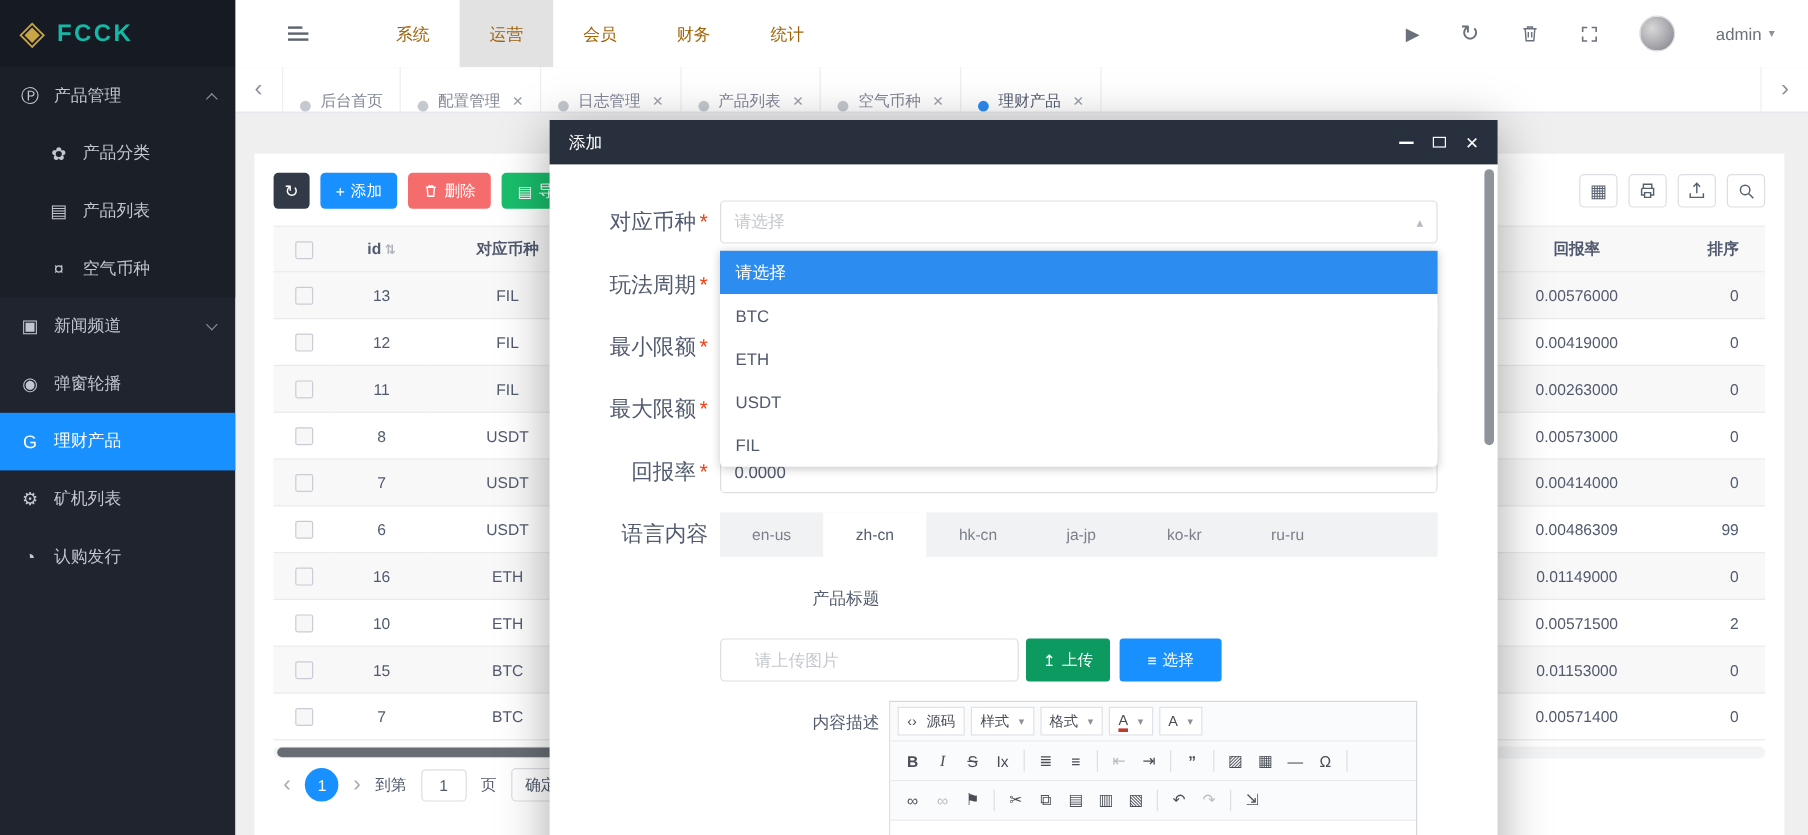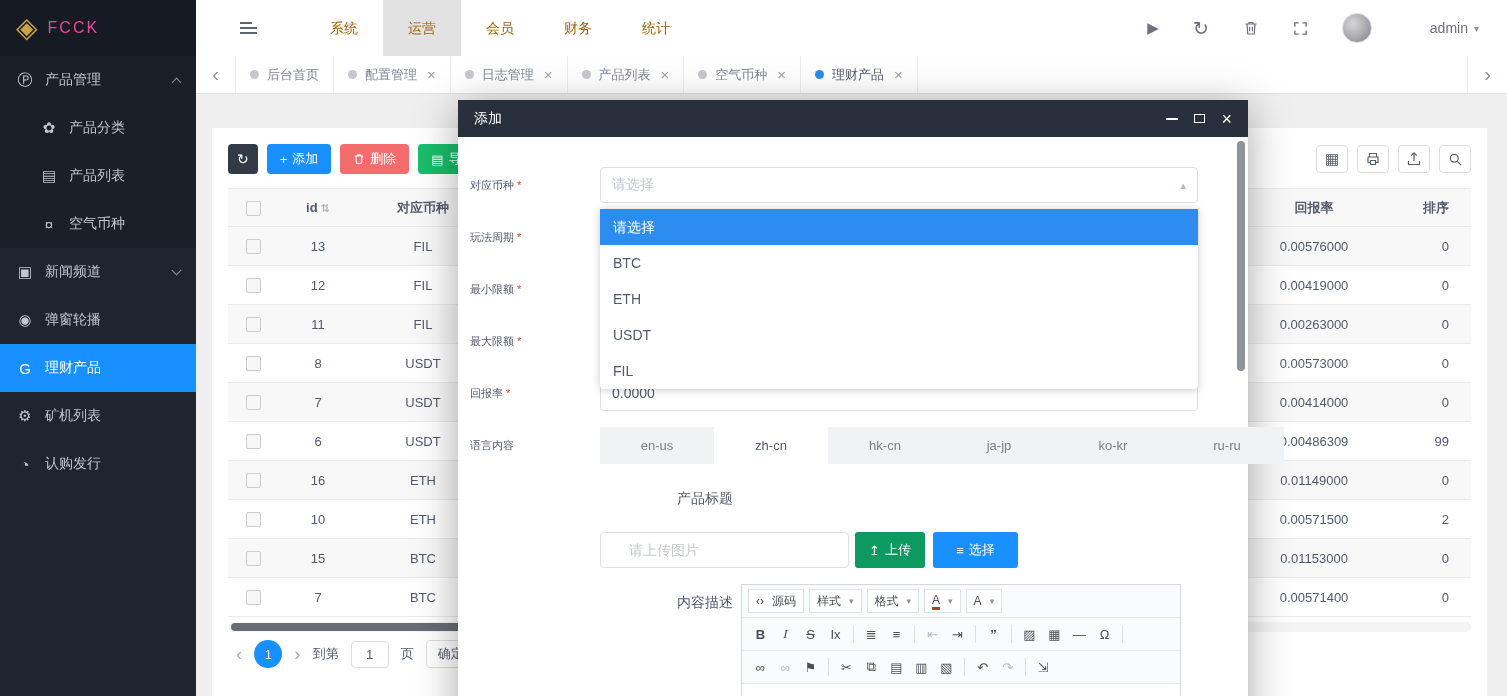--- a/index.html
+++ b/index.html
@@ -4,21 +4,21 @@
 <style>
   * { box-sizing: border-box; margin: 0; padding: 0; }
   html,body { width:1507px; height:696px; }
   body { font-family:"Liberation Sans","DejaVu Sans",sans-serif; font-size:14px; color:#515a6e; }
   #app { position:relative; width:1507px; height:696px; background:#efefef; overflow:hidden; }
 
   
   #sidebar { position:absolute; left:0; top:0; width:196px; height:696px; background:#20242e; z-index:3; }
   .logo { height:56px; background:#161a23; display:flex; align-items:center; padding-left:16px; gap:10px; }
   .logo-glyph { color:#c9a548; font-size:28px; line-height:1; }
-  .logo-text { color:#ec4899; font-size:16px; font-weight:normal; letter-spacing:2px; }
+  .logo-text { color:#14b8a6; font-size:20px; font-weight:bold; letter-spacing:2px; }
   .menu-item { height:48px; display:flex; align-items:center; padding:0 16px; color:#c2c6ce; font-size:14px; gap:11px; cursor:pointer; }
   .menu-item .mi-icon { width:18px; text-align:center; font-size:15px; flex:none; }
   .menu-item.child { padding-left:40px; }
   .submenu-block { background:#1b1f28; }
   .menu-item.active { background:#1890ff; color:#fff; }
   .chev { width:7px; height:7px; border-right:1.5px solid #8a8f99; border-bottom:1.5px solid #8a8f99; margin-left:auto; flex:none; }
   .chev.up { transform:rotate(-135deg); margin-top:4px; }
   .chev.down { transform:rotate(45deg); margin-bottom:4px; }
 
   
@@ -29,27 +29,27 @@
   .fold { margin-left:44px; display:flex; flex-direction:column; gap:3px; cursor:pointer; }
   .fold i { display:block; width:17px; height:2px; background:#5c6470; }
   .fold i:first-child { width:12px; }
   .nav-menus { display:flex; margin-left:48px; height:56px; }
   .nav-menu { padding:0 25px; line-height:56px; font-size:14px; color:#a16207; cursor:pointer; }
   .nav-menu.active { background:#e2e2e2; }
   .nav-right { margin-left:auto; display:flex; align-items:center; gap:34px; padding-right:28px; color:#6a707c; }
   .nav-ic { font-size:15px; cursor:pointer; display:flex; align-items:center; }
   .nav-ic svg { stroke:#6a707c; }
   .avatar { width:30px; height:30px; border-radius:50%; background:radial-gradient(circle at 35% 35%, #d8d8d8, #9a9aa2 70%, #70707a); border:1px solid #ddd; }
-  .admin-wrap { display:flex; align-items:center; gap:6px; cursor:pointer;margin-left:24px; }
+  .admin-wrap { display:flex; align-items:center; gap:6px; cursor:pointer; }
 
   
   #tabbar { height:38px; background:#fff; border-bottom:1px solid #dfe3e8; display:flex; align-items:stretch; position:relative; z-index:2; }
   .tab-arrow { width:40px; display:flex; align-items:center; justify-content:center; color:#8b919b; font-size:20px; border-right:1px solid #eceef1; cursor:pointer; }
   .tab-arrow.right { margin-left:auto; border-right:none; border-left:1px solid #eceef1; }
-  .page-tab { display:flex; align-items:center; gap:8px; padding:0 14px; border-right:1px solid #eceef1; color:#808695; font-size:13px; cursor:pointer; white-space:nowrap; }
+  .page-tab { display:flex; align-items:flex-end; gap:8px; padding:0 14px; border-right:1px solid #eceef1; color:#808695; font-size:13px; cursor:pointer; white-space:nowrap; }
   .dot { width:9px; height:9px; border-radius:50%; background:#c5c8ce; flex:none; }
   .page-tab.active { color:#515a6e; }
   .page-tab.active .dot { background:#2d8cf0; }
   .tab-close { color:#9aa0a8; font-size:15px; margin-left:2px; }
 
   
   #content { position:absolute; top:94px; left:0; right:0; bottom:0; padding:34px 20px 0 16px; }
   #panel { background:#fff; height:100%; padding:16px; position:relative; }
 
   .tool-row { display:flex; align-items:center; margin-bottom:14px; }
@@ -83,32 +83,32 @@
 
   
   #modal { position:absolute; left:458px; top:100px; width:790px; height:640px; background:#fff; box-shadow:0 8px 40px rgba(0,0,0,.35); z-index:10; }
   .modal-header { height:37px; background:#28303e; display:flex; align-items:center; padding:0 16px; color:#fff; font-size:14px; }
   .win-controls { margin-left:auto; display:flex; gap:16px; align-items:center; }
   .win-min { width:12px; height:2px; background:#fff; display:inline-block; cursor:pointer; }
   .win-max { width:11px; height:9px; border:1.5px solid #fff; display:inline-block; cursor:pointer; }
   .win-close { color:#fff; font-size:18px; line-height:1; cursor:pointer; }
   .modal-body { position:relative; padding:30px 50px 0 12px; height:603px; }
   .m-row { display:flex; margin-bottom:16px; }
-  .m-label { width:130px; text-align:left; padding-right:10px; line-height:36px; font-size:11px; color:#515a6e; flex:none; white-space:nowrap; }
+  .m-label { width:130px; text-align:right; padding-right:10px; line-height:36px; font-size:18px; color:#515a6e; flex:none; white-space:nowrap; }
   .req { color:#ed4014; margin-left:3px; }
   .m-input { flex:1; height:36px; border:1px solid #dcdee2; border-radius:4px; padding:0 11px; font-size:14px; color:#515a6e; display:flex; align-items:center; background:#fff; }
   .ph { color:#c5c8ce; }
   .sel-caret { margin-left:auto; color:#b6bac1; font-size:11px; }
   .dropdown { position:absolute; left:142px; right:50px; top:72px; background:#fff; box-shadow:0 1px 8px rgba(0,0,0,.22); z-index:6; border-radius:0 0 4px 4px; }
   .dd-option { height:36px; line-height:36px; padding:0 13px; font-size:14px; color:#515a6e; cursor:pointer; }
   .dd-option.selected { background:#2d8cf0; color:#fff; }
 
   .lang-wrap { flex:1; }
   .lang-tabs { display:flex; background:#f1f2f4; }
-  .lang-tab { width:114px; height:37px; line-height:37px; text-align:center; font-size:13px; color:#798089; cursor:pointer; }
+  .lang-tab { width:86px; height:37px; line-height:37px; text-align:center; font-size:13px; color:#798089; cursor:pointer; }
   .lang-tab.active { background:#fff; color:#515a6e; }
   .inner-row { display:flex; margin-top:16px; }
   .inner-label { width:141px; text-align:right; padding-right:8px; line-height:36px; font-size:14px; color:#515a6e; flex:none; white-space:nowrap; }
   .txt-input { height:36px; border:1px solid #dcdee2; border-radius:4px; padding:0 11px; font-size:14px; color:#515a6e; }
   .txt-input::placeholder { color:#c5c8ce; }
   .w-title { width:416px; } .w-img { width:249px; margin-right:6px;padding-left:28px; }
   .btn-upload { width:70px; height:36px; background:#0c9a61; color:#fff; border:none; border-radius:3px; font-size:13px; display:inline-flex; align-items:center; justify-content:center; gap:5px; margin-right:8px; cursor:pointer; }
   .btn-choose { width:85px; height:36px; background:#1890ff; color:#fff; border:none; border-radius:3px; font-size:13px; display:inline-flex; align-items:center; justify-content:center; gap:5px; cursor:pointer; }
 
   .editor { width:440px; border:1px solid #d4d7dc; background:#fff; }

